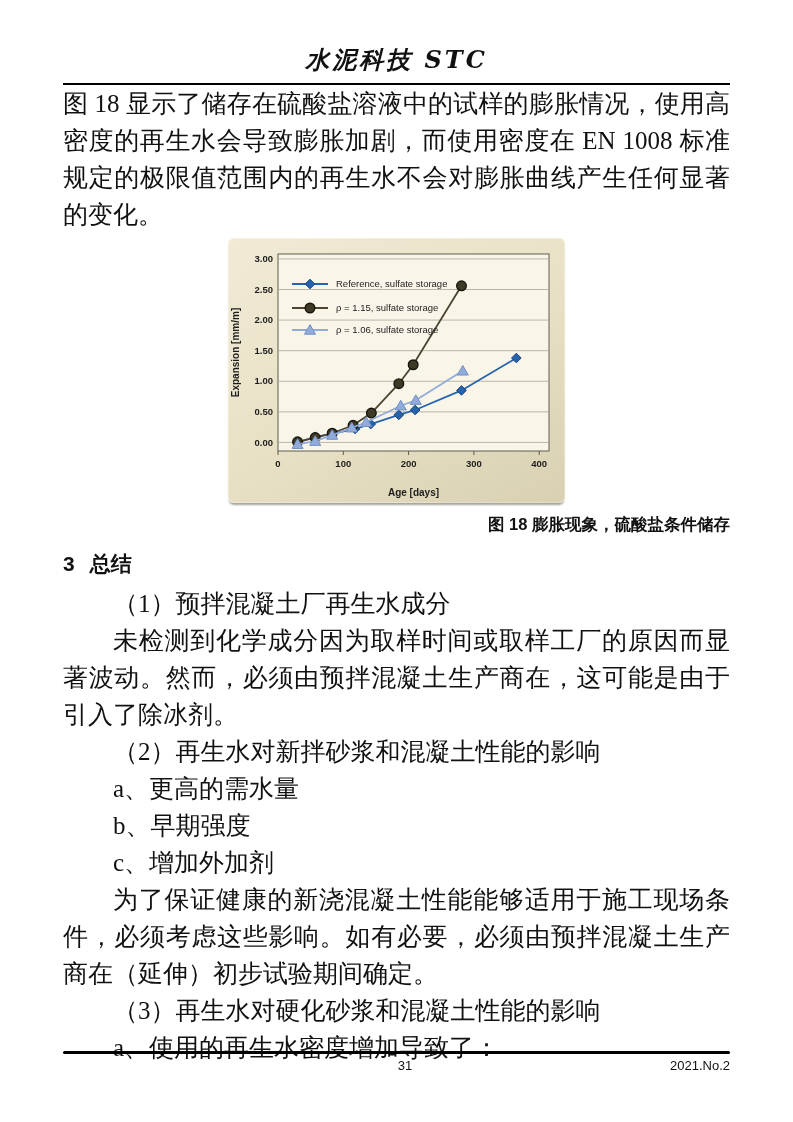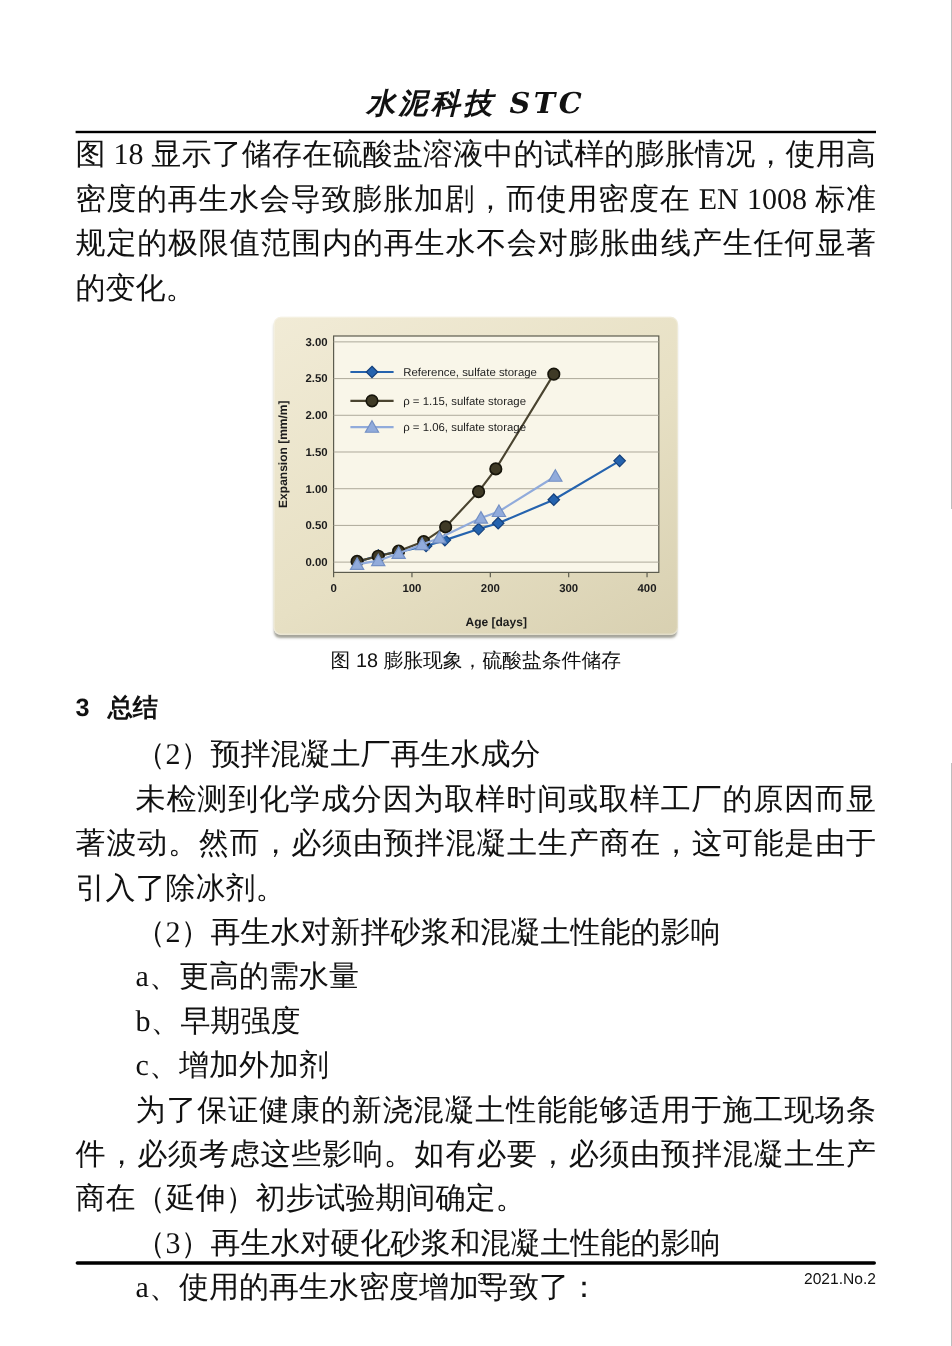--- a/index.html
+++ b/index.html
@@ -7,21 +7,21 @@
     position:relative;
     width:793px; height:1122px;
     margin:0 auto;
     background:#ffffff;
     font-family:"Liberation Serif", serif;
     color:#111;
     overflow:hidden;
   }
   .content { position:absolute; left:63px; top:0; width:667px; }
 
-  .header { padding-top:70px; text-align:center; }
+  .header { padding-top:44px; text-align:center; }
   .journal-title {
     font-size:24px;
     font-weight:600;
     font-style:italic;
     letter-spacing:3px;
     font-family:"DejaVu Serif", serif;
   }
   .header-rule { height:0; border-bottom:2.5px solid #000; margin-top:7px; }
 
   .body-text p {
@@ -38,23 +38,23 @@
     position:relative;
     width:337px; height:265px;
     margin:5px auto 0 auto;
     background:linear-gradient(150deg, #f1ebd6 0%, #e7e0c4 55%, #d8d0b1 100%);
     border-radius:6px;
     box-shadow:0 3px 2px -1px rgba(90,88,70,.55), inset 0 0 0 1px rgba(255,255,255,.3);
   }
   .figure svg { display:block; }
 
   .figure-caption {
-    text-align:center;
+    text-align:right;
     font-family:"Liberation Sans", sans-serif;
-    font-weight:400;
+    font-weight:700;
     font-size:16.5px;
     margin-top:11px;
   }
 
   .section-heading {
     display:flex;
     gap:15px;
     align-items:baseline;
     font-family:"Liberation Sans", sans-serif;
     font-weight:700;
@@ -174,21 +174,21 @@
           </svg>
       </div>
 
       <div class="figure-caption">图 18 膨胀现象，硫酸盐条件储存</div>
 
       <div class="section-heading">
         <span>3</span>
         <span>总结</span>
       </div>
 
-      <p class="indent">（2）预拌混凝土厂再生水成分</p>
+      <p class="indent">（1）预拌混凝土厂再生水成分</p>
       <p class="indent">未检测到化学成分因为取样时间或取样工厂的原因而显著波动。然而，必须由预拌混凝土生产商在，这可能是由于引入了除冰剂。</p>
       <p class="indent">（2）再生水对新拌砂浆和混凝土性能的影响</p>
       <p class="indent">a、更高的需水量</p>
       <p class="indent">b、早期强度</p>
       <p class="indent">c、增加外加剂</p>
       <p class="indent">为了保证健康的新浇混凝土性能能够适用于施工现场条件，必须考虑这些影响。如有必要，必须由预拌混凝土生产商在（延伸）初步试验期间确定。</p>
       <p class="indent">（3）再生水对硬化砂浆和混凝土性能的影响</p>
       <p class="indent">a、使用的再生水密度增加导致了：</p>
     </div>
   </div>

